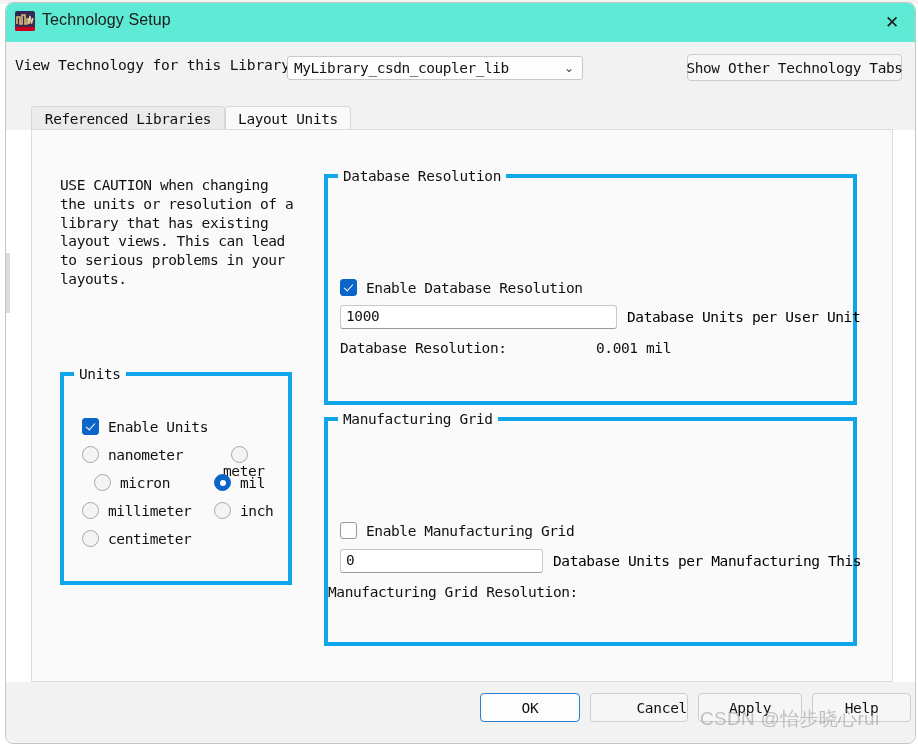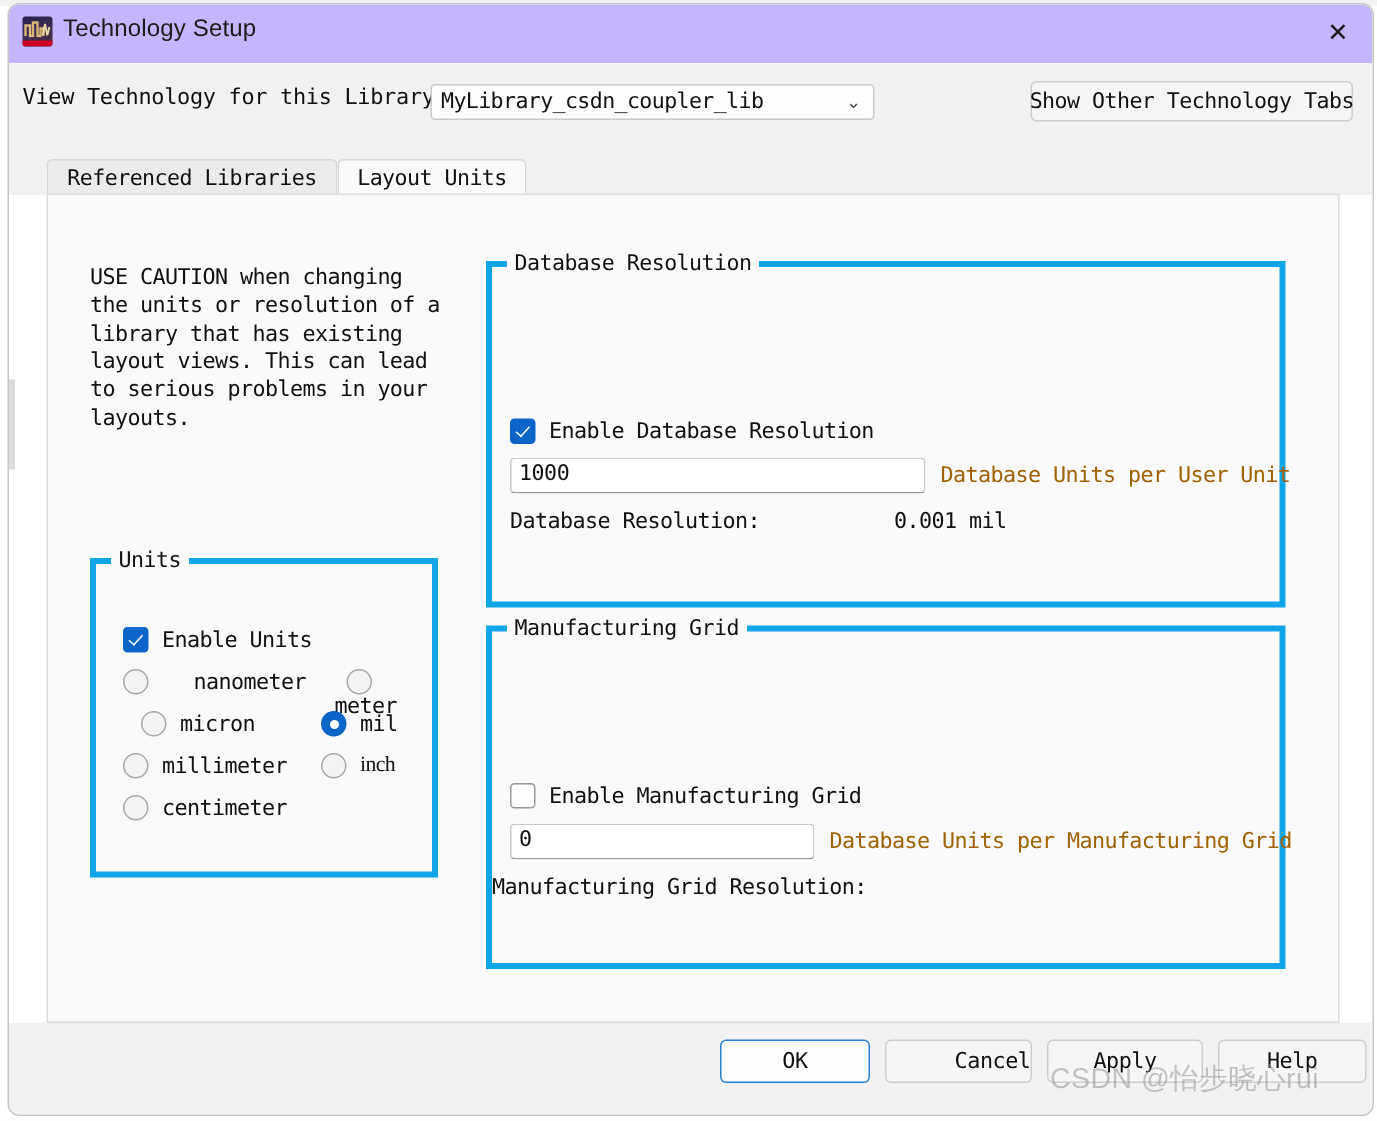--- a/index.html
+++ b/index.html
@@ -56,21 +56,21 @@
     height: 60px;
     background: #dcdcdc;
   }
 
   
   #titlebar {
     position: absolute;
     left: 0; top: 0;
     width: 909px;
     height: 39px;
-    background: #c4b5fd;
+    background: #5eead4;
     border-top-left-radius: 7px;
     border-top-right-radius: 7px;
   }
   #app-icon {
     position: absolute;
     left: 9px;
     top: 8px;
     width: 20px;
     height: 20px;
     border-radius: 2px;
@@ -385,21 +385,21 @@
     position: absolute;
     left: 5px;
     top: 2px;
     font-size: 14.4px;
     color: #111;
     letter-spacing: -0.3px;
   }
   .sidelabel {
     position: absolute;
     font-size: 14.5px;
-    color: #a16207;
+    color: #000000;
     letter-spacing: -0.4px;
     white-space: nowrap;
   }
   .reslabel {
     position: absolute;
     font-size: 14.5px;
     color: #111;
     letter-spacing: -0.4px;
     white-space: nowrap;
   }
@@ -506,21 +506,21 @@
     <div id="caution">USE CAUTION when changing the units or resolution of a library that has existing layout views. This can lead to serious problems in your layouts.</div>
 
     <div class="group" id="grp-units">
       <div class="legend">Units</div>
 
       <div class="cbrow" style="left:18px; top:42px;">
         <span class="checkbox on"></span>
         <span class="lbl">Enable Units</span>
       </div>
 
-      <div class="radiorow" style="left:18px; top:70px;gap:21px;">
+      <div class="radiorow" style="left:18px; top:70px;">
         <span class="radio off"></span>
         <span class="lbl">nanometer</span>
       </div>
       <div class="radiorow" style="left:30px; top:98px;">
         <span class="radio off"></span>
         <span class="lbl">micron</span>
       </div>
       <div class="radiorow" style="left:18px; top:126px;">
         <span class="radio off"></span>
         <span class="lbl">millimeter</span>
@@ -531,21 +531,21 @@
       </div>
 
       <div class="radiorow" style="left:150px; top:70px;flex-direction:column;">
         <span class="radio off"></span>
         <span class="lbl">meter</span>
       </div>
       <div class="radiorow" style="left:150px; top:98px;">
         <span class="radio on"></span>
         <span class="lbl">mil</span>
       </div>
-      <div class="radiorow" style="left:150px; top:126px;font-family:Liberation Serif, serif;">
+      <div class="radiorow" style="left:150px; top:126px;">
         <span class="radio off"></span>
         <span class="lbl">inch</span>
       </div>
     </div>
 
     <div class="group" id="grp-db">
       <div class="legend">Database Resolution</div>
 
       <div class="cbrow" style="left:12px; top:101px;">
         <span class="checkbox on"></span>
@@ -565,21 +565,21 @@
       <div class="legend">Manufacturing Grid</div>
 
       <div class="cbrow" style="left:12px; top:101px;">
         <span class="checkbox off"></span>
         <span class="lbl">Enable Manufacturing Grid</span>
       </div>
 
       <div class="textinput" style="left:12px; top:128px; width:203px;">
         <span class="val">0</span>
       </div>
-      <div class="sidelabel" style="left:225px; top:132px;">Database Units per Manufacturing Grid</div>
+      <div class="sidelabel" style="left:225px; top:132px;">Database Units per Manufacturing This</div>
 
       <div class="reslabel" style="left:0; top:163px;">Manufacturing Grid Resolution:</div>
       <div class="reslabel" style="left:268px; top:163px;"></div>
     </div>
 
   </div>
 
   <div id="footer">
     <div class="btn" id="btn-ok">
       <span>OK</span>

